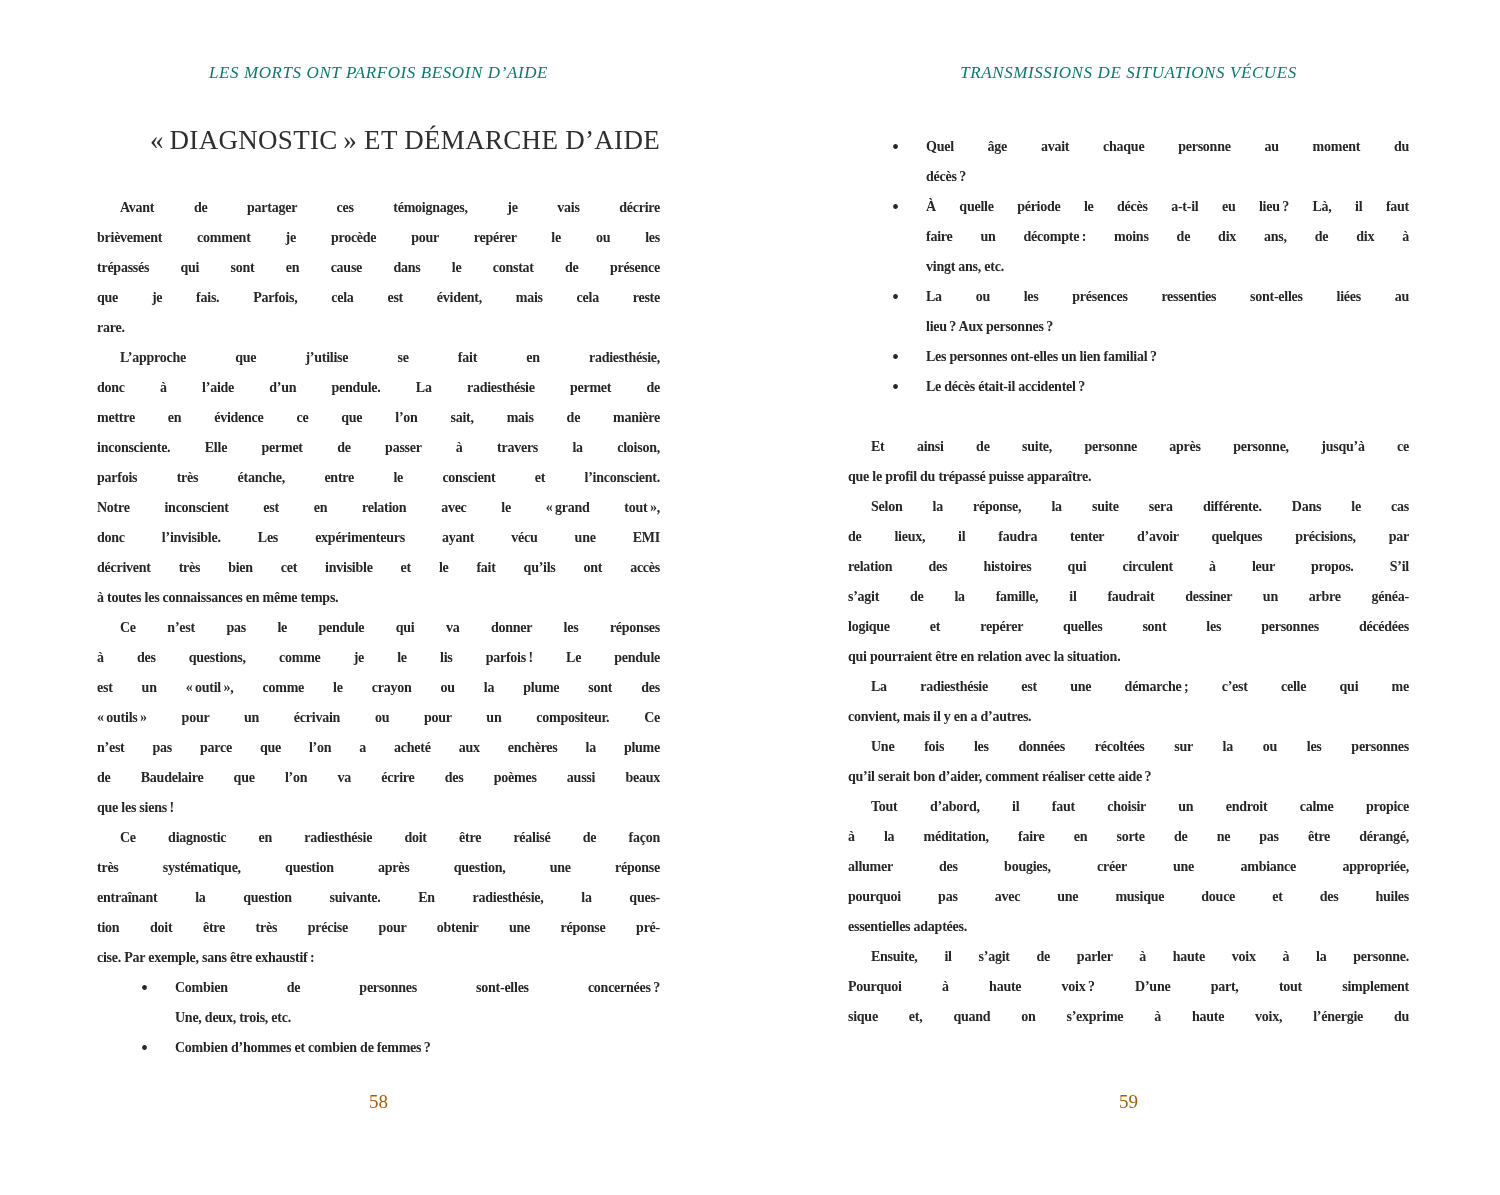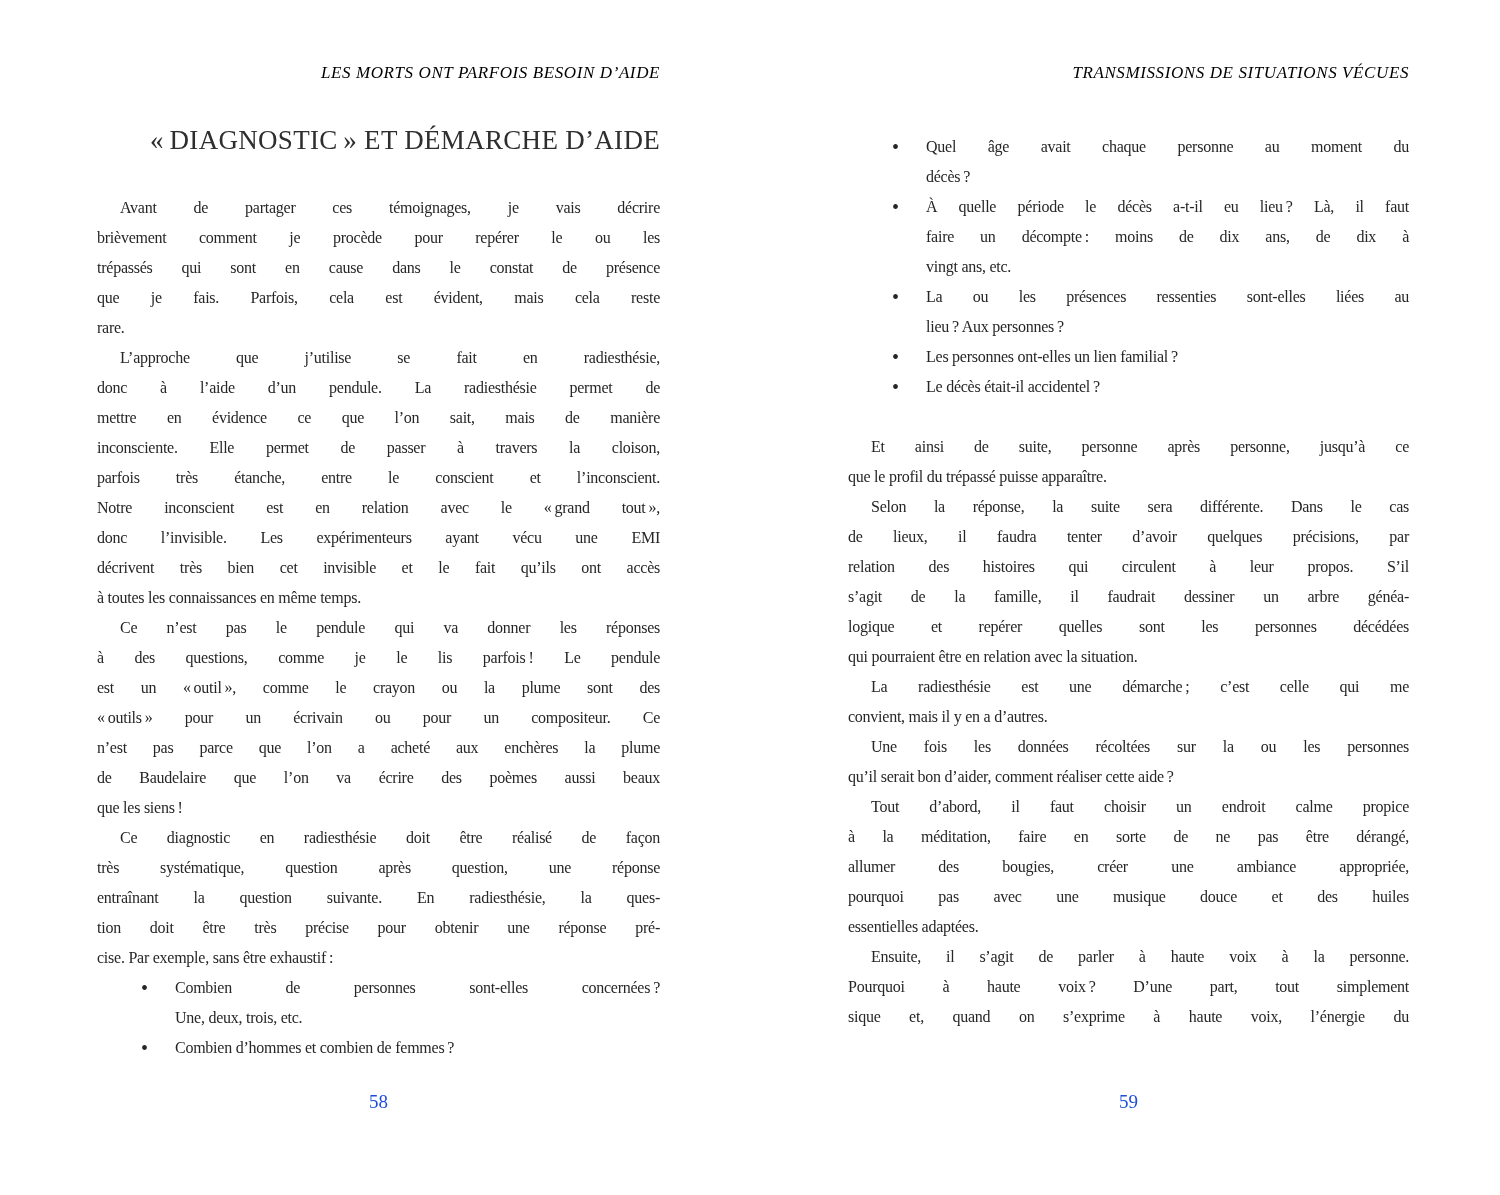--- a/index.html
+++ b/index.html
@@ -22,43 +22,44 @@
     height: 1135px;
   }
   .page-left  { left: 97px;  width: 563px; }
   .page-right { left: 848px; width: 561px; }
 
   .running-head {
     font-style: italic;
     font-size: 17px;
     line-height: 26px;
     letter-spacing: 0.6px;
-    text-align: right;
-    color: #000000;
+    text-align: center;
+    color: #0f766e;
     white-space: nowrap;
   }
   .chapter-title {
     margin: 36px 0 0 0;
     font-weight: normal;
     font-size: 27px;
     line-height: 36px;
     text-align: right;
     letter-spacing: 0.3px;
     color: #2e2e2e;
     white-space: nowrap;
   }
   .page-left  .body { margin-top: 35px; }
   .page-right .body { margin-top: 46px; }
 
   .block { margin: 0; }
   .line {
-    font-size: 16px;
+    font-size: 14px;
     line-height: 30px;
     letter-spacing: -0.25px;
     white-space: nowrap;
+    font-weight: bold;
   }
   .line.full {
     text-align: justify;
     text-align-last: justify;
     text-justify: inter-word;
   }
   .para .line:first-child { text-indent: 23px; }
 
   .bullet { position: relative; padding-left: 78px; }
   .bullet .dot {
@@ -72,21 +73,21 @@
   .spacer { height: 30px; }
 
   .folio {
     position: absolute;
     bottom: 82px;
     left: 0;
     width: 100%;
     text-align: center;
     font-size: 19px;
     line-height: 22px;
-    color: #1d4ed8;
+    color: #a16207;
   }
 </style>
 </head>
 <body>
 
 <div class="spread">
 
   <section class="page page-left">
     <div class="running-head">LES MORTS ONT PARFOIS BESOIN D’AIDE</div>
     <h1 class="chapter-title">« DIAGNOSTIC » ET DÉMARCHE D’AIDE</h1>

